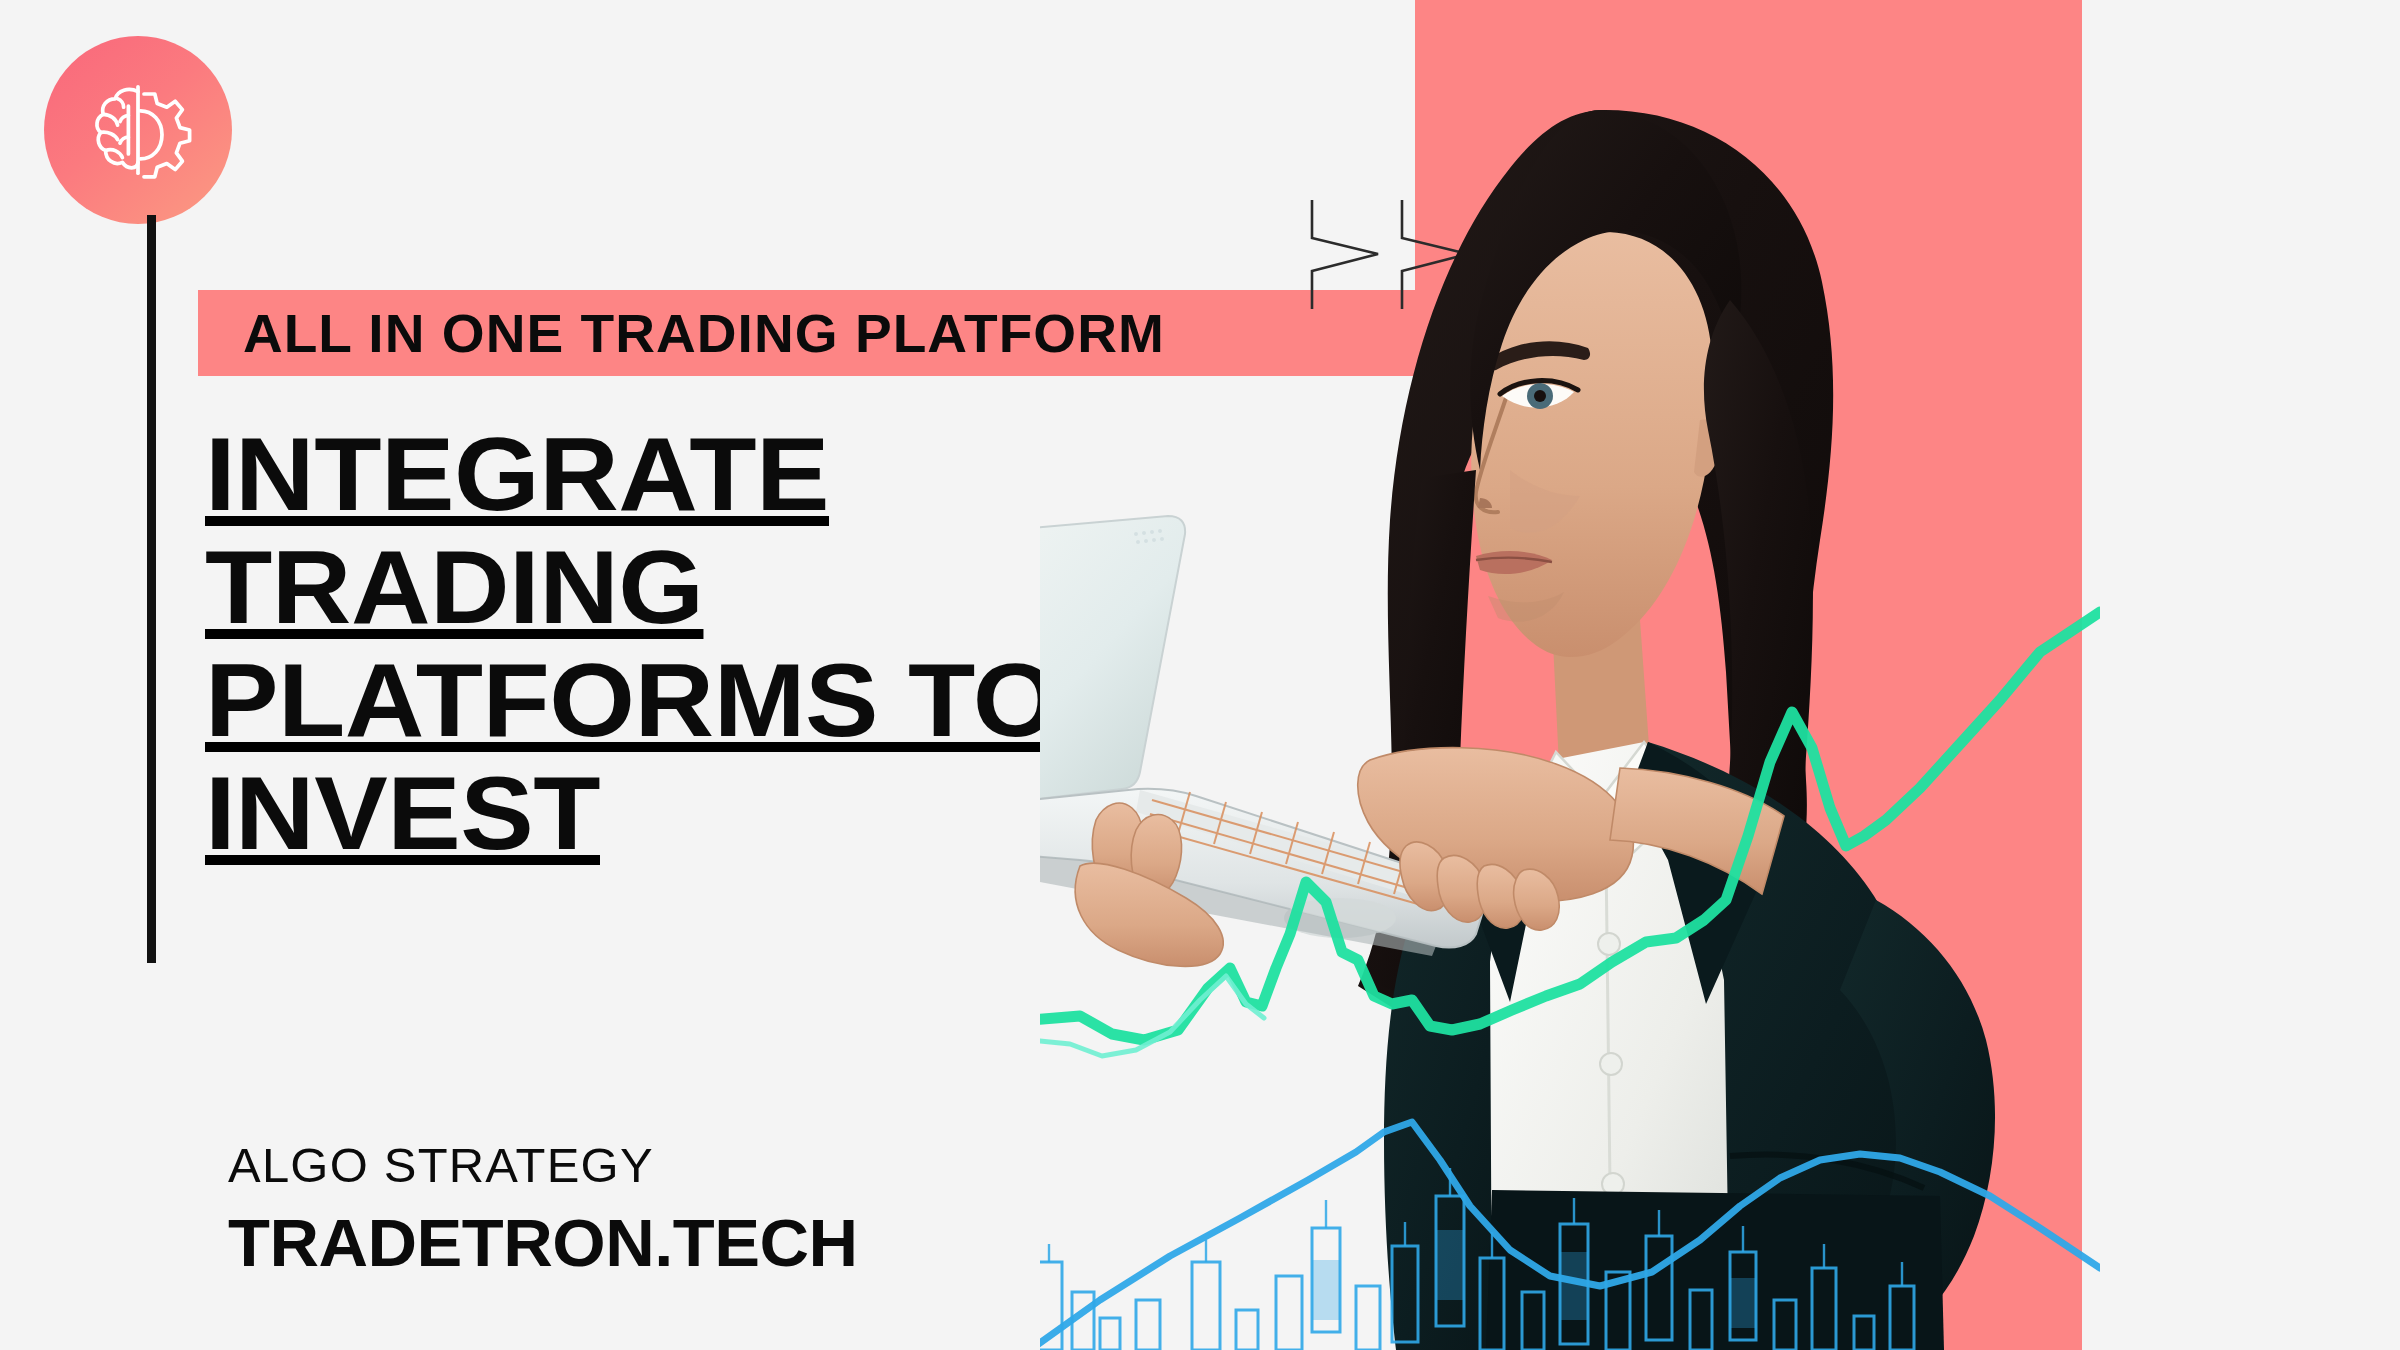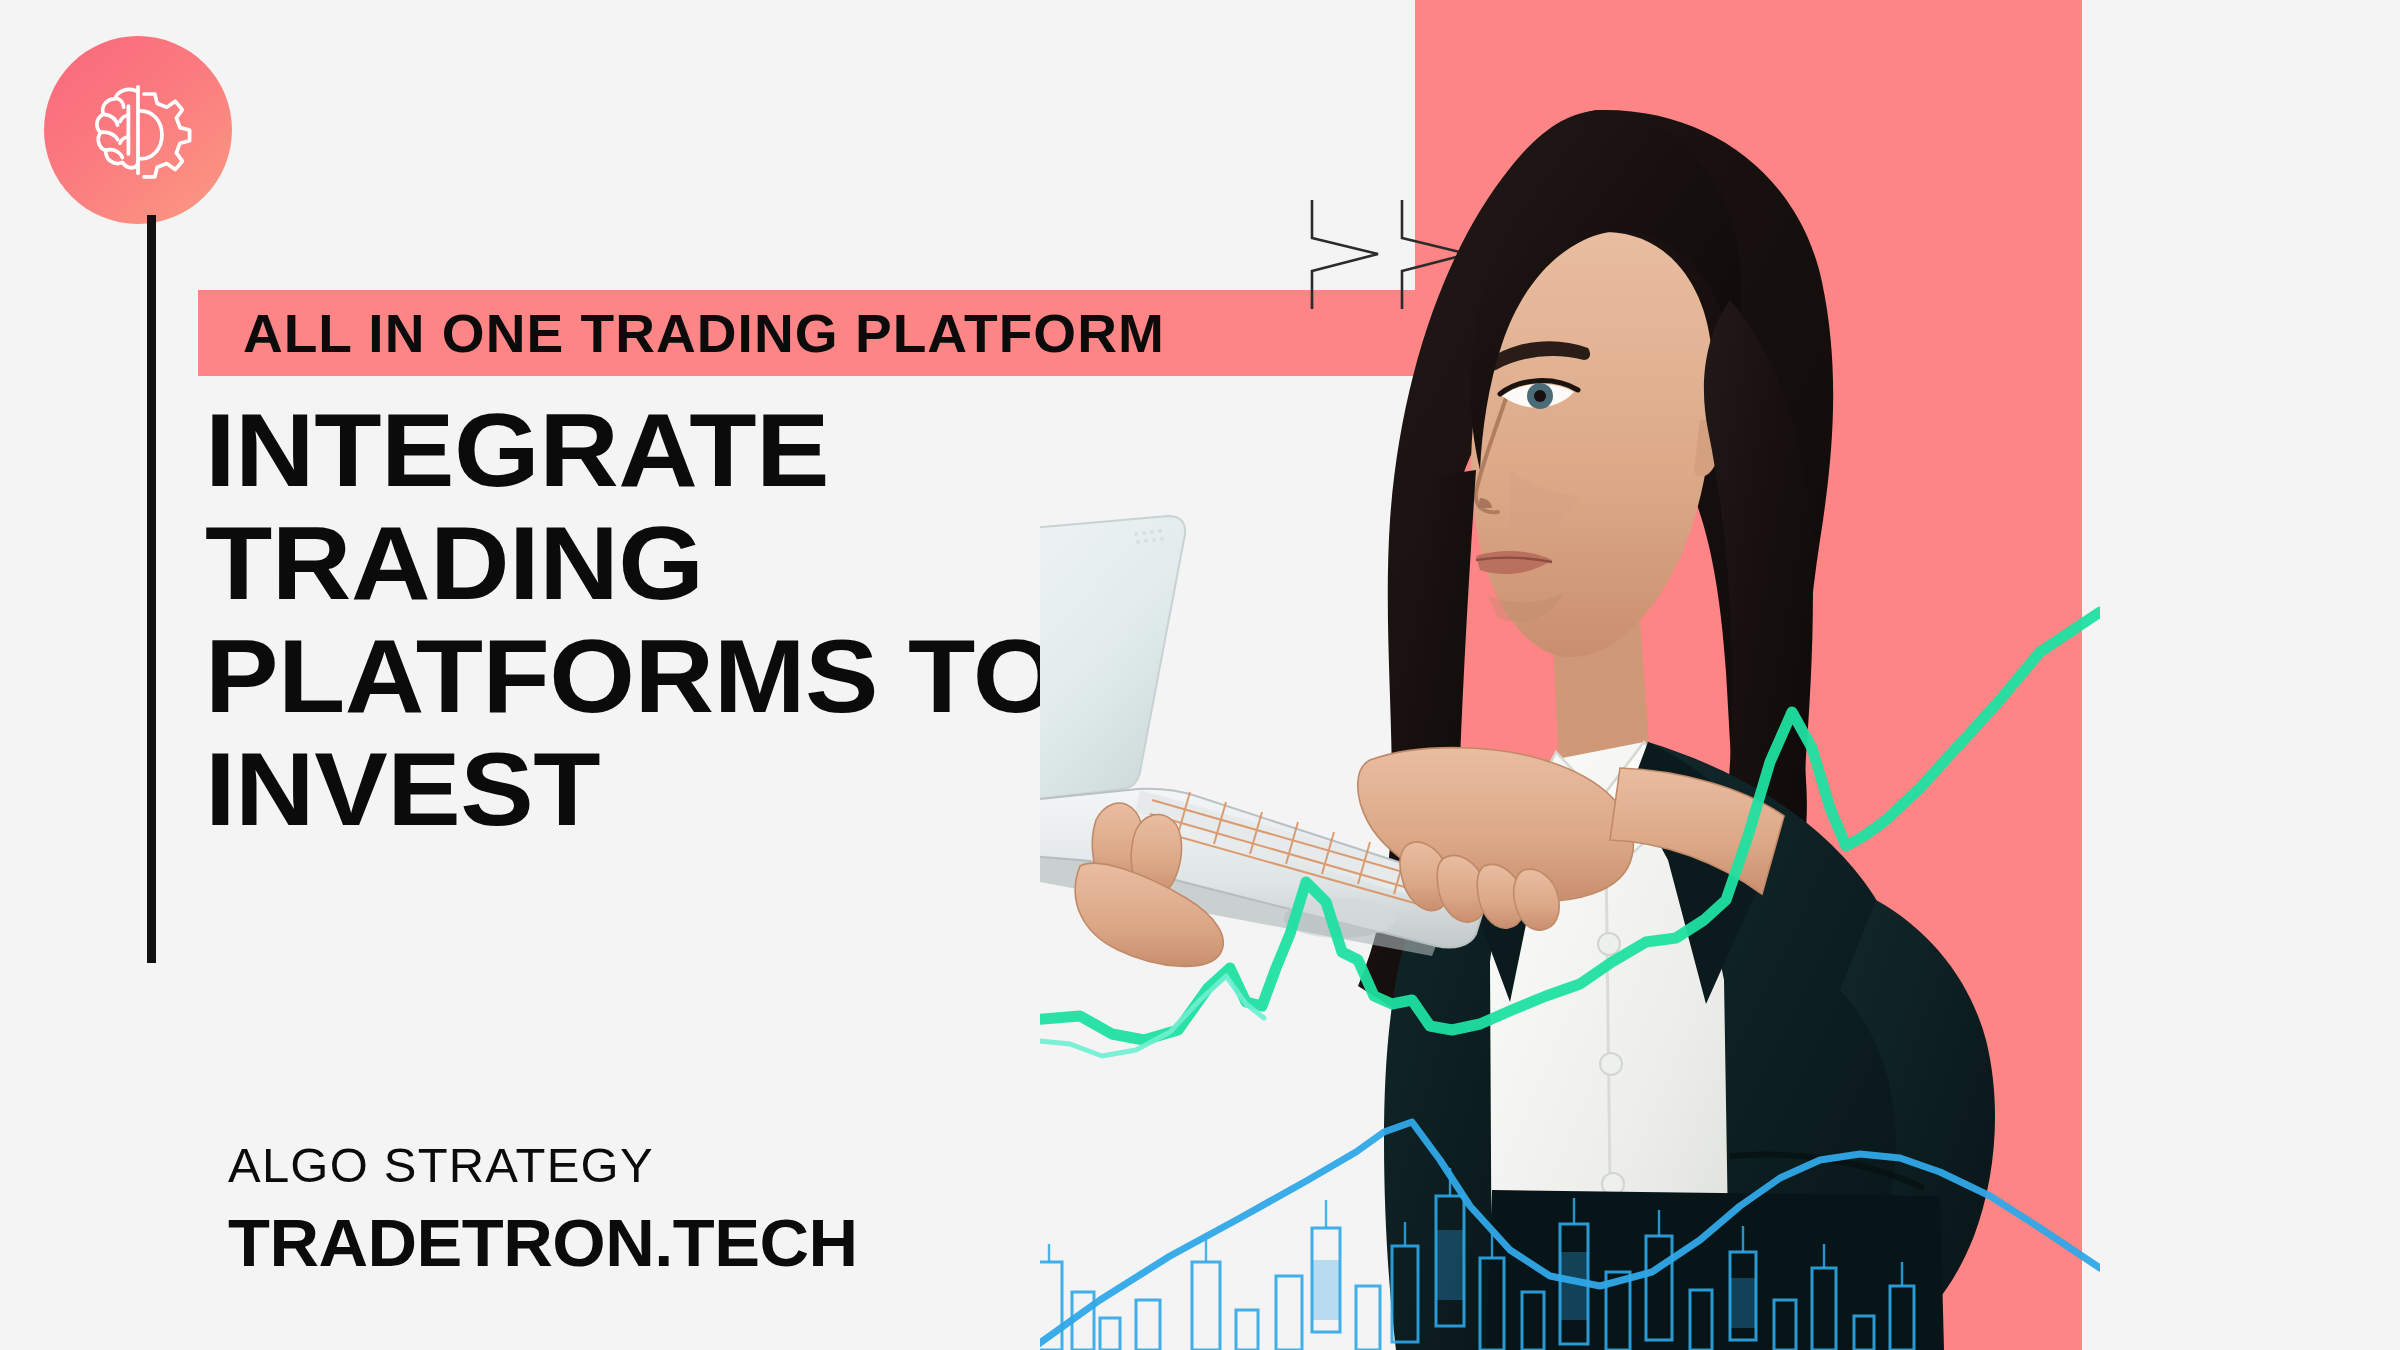--- a/index.html
+++ b/index.html
@@ -59,22 +59,23 @@
     padding-left:44px;
     white-space:nowrap;
     transform:scaleX(1.02);
     transform-origin:left center;
     font-stretch:condensed;
   }
 
   
   .headline {
     position:absolute;
-    left:205px; top:400px;
+    left:205px; top:424px;
     width:1120px;
+    text-decoration:underline;
   }
   .headline-line {
     display:block;
     font-size:104px;
     line-height:0.97;
     font-weight:900;
     letter-spacing:-0.5px;
     color:#0b0b0b;
     white-space:nowrap;
     transform:scaleX(1.06);

